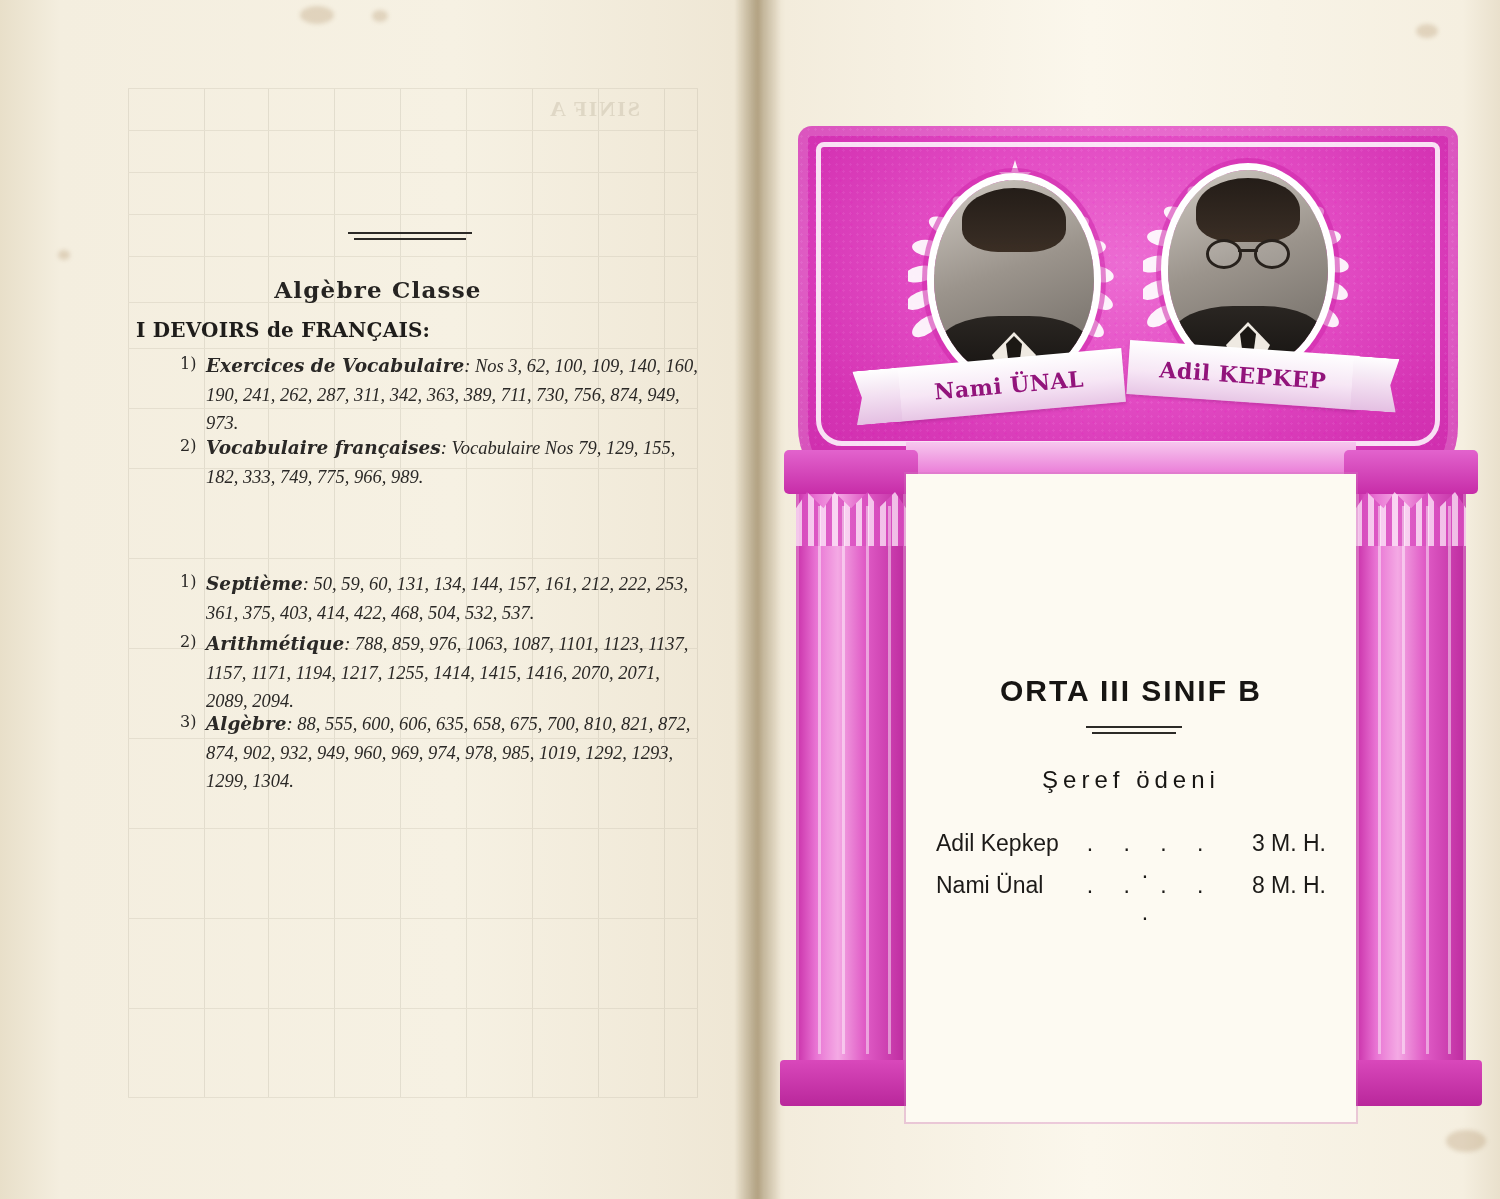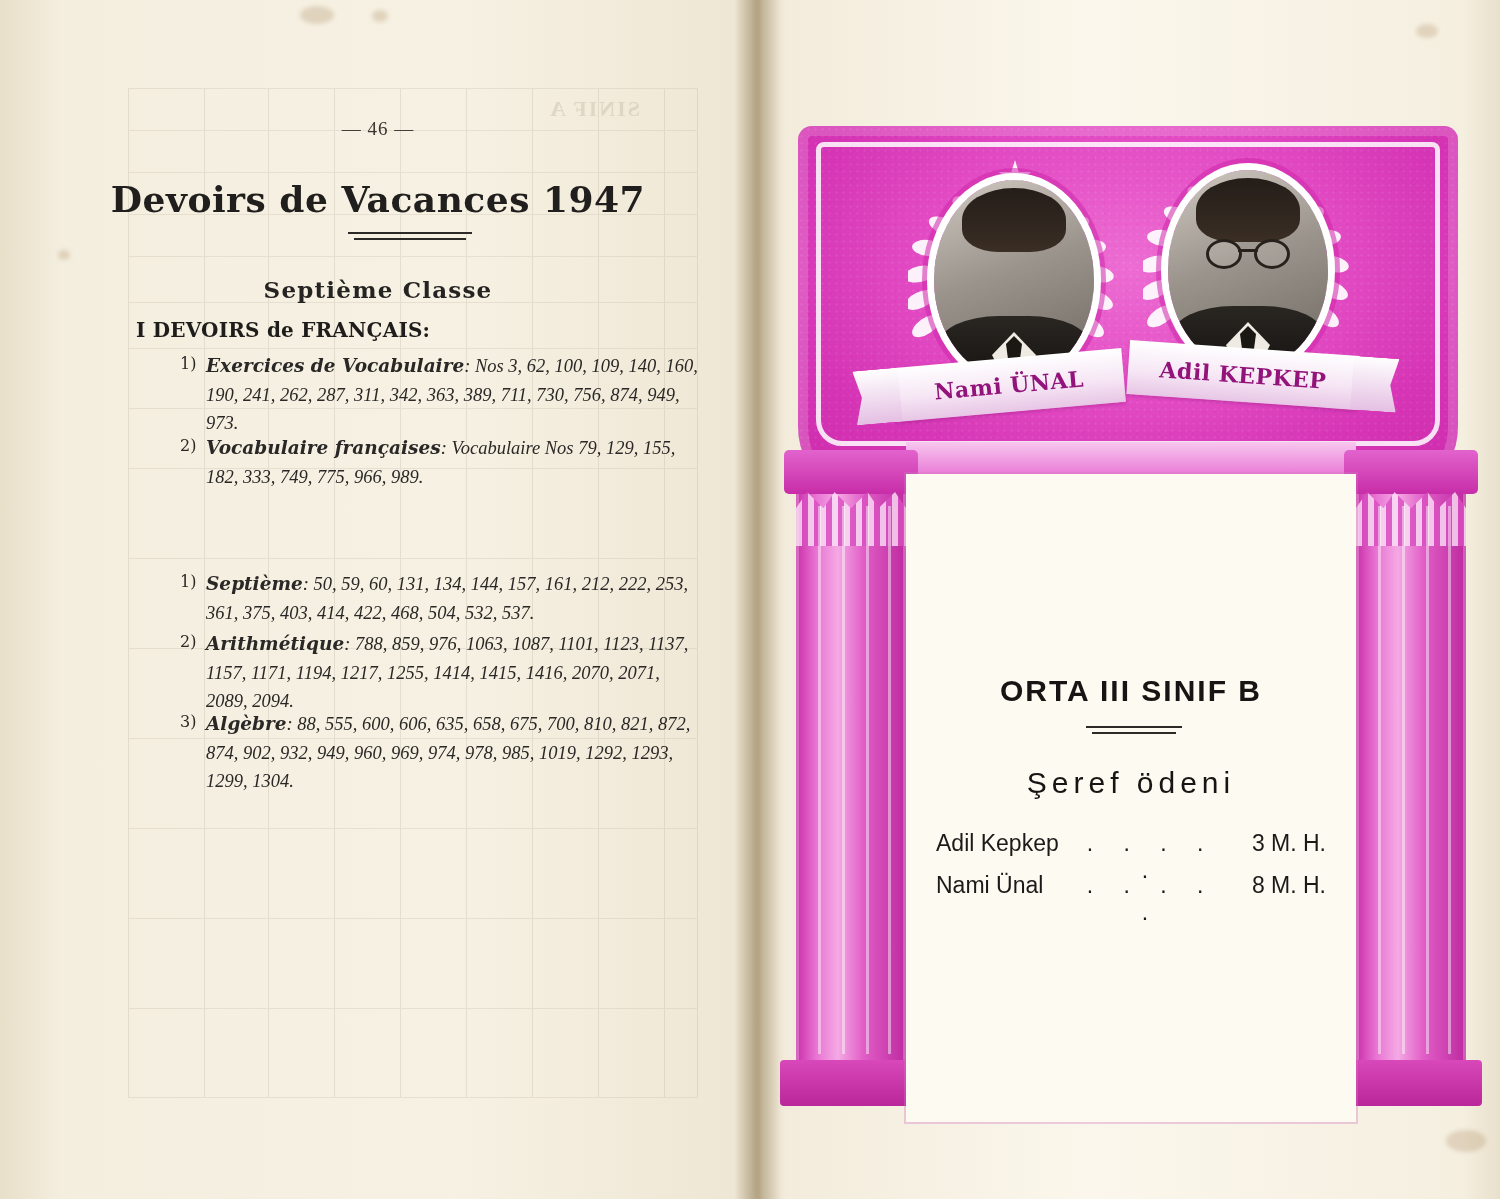--- a/index.html
+++ b/index.html
@@ -250,21 +250,21 @@
   .tx{position:absolute;left:0;width:450px;text-align:center;color:#1f1d1b;}
   #tb-class{
     top:200px;font-family:"Liberation Sans",sans-serif;font-weight:bold;
     font-size:30px;letter-spacing:2px;color:#171513;
   }
   #tb-rule{position:absolute;left:180px;top:252px;width:96px;height:8px;}
   #tb-rule .r1{position:absolute;left:0;top:0;width:96px;height:2px;background:#2c2a27;}
   #tb-rule .r2{position:absolute;left:6px;top:6px;width:84px;height:2px;background:#2c2a27;}
 
   #tb-award{
-    top:292px;font-family:"Liberation Sans",sans-serif;font-size:30px;
+    top:292px;font-family:"Liberation Sans",sans-serif;font-size:24px;
     letter-spacing:5px;color:#171513;
   }
   .tb-row{
     position:absolute;left:30px;width:390px;
     font-family:"Liberation Sans",sans-serif;font-size:23px;color:#1c1a18;
     display:flex;align-items:baseline;
   }
   #tb-r1{top:356px;}
   #tb-r2{top:398px;}
   .tb-name{width:150px;text-align:left;}
@@ -304,29 +304,27 @@
       <div class="gh" style="top:470px"></div>
       <div class="gh" style="top:560px"></div>
       <div class="gh" style="top:650px"></div>
       <div class="gh" style="top:740px"></div>
       <div class="gh" style="top:830px"></div>
       <div class="gh" style="top:920px"></div>
       <div class="gh" style="top:1009px"></div>
       <div class="ghost-title">SINIF A</div>
     </div>
 
-    <div class="lp" id="folio">— 46 —</div>
-
-    <div class="lp" id="title-main">Devoirs de Vacances 1947</div>
+
     <div id="title-rule">
       <div class="r1"></div>
         <div class="r2"></div>
     </div>
 
-    <div class="lp" id="subtitle">Septième Classe</div>
+    <div class="lp" id="subtitle">Algèbre Classe</div>
 
     <div class="section-head" id="sec1">I DEVOIRS de FRANÇAIS:</div>
 
     <div class="item" id="i1">
       <span class="nm">1)</span>
       <span class="body"><span class="lead">Exercices de Vocabulaire</span><span>:  Nos 3, 62, 100, 109, 140, 160, 190, 241, 262, 287, 311, 342, 363, 389, 711, 730, 756, 874, 949, 973.</span></span>
     </div>
 
     <div class="item" id="i2">
       <span class="nm">2)</span>

